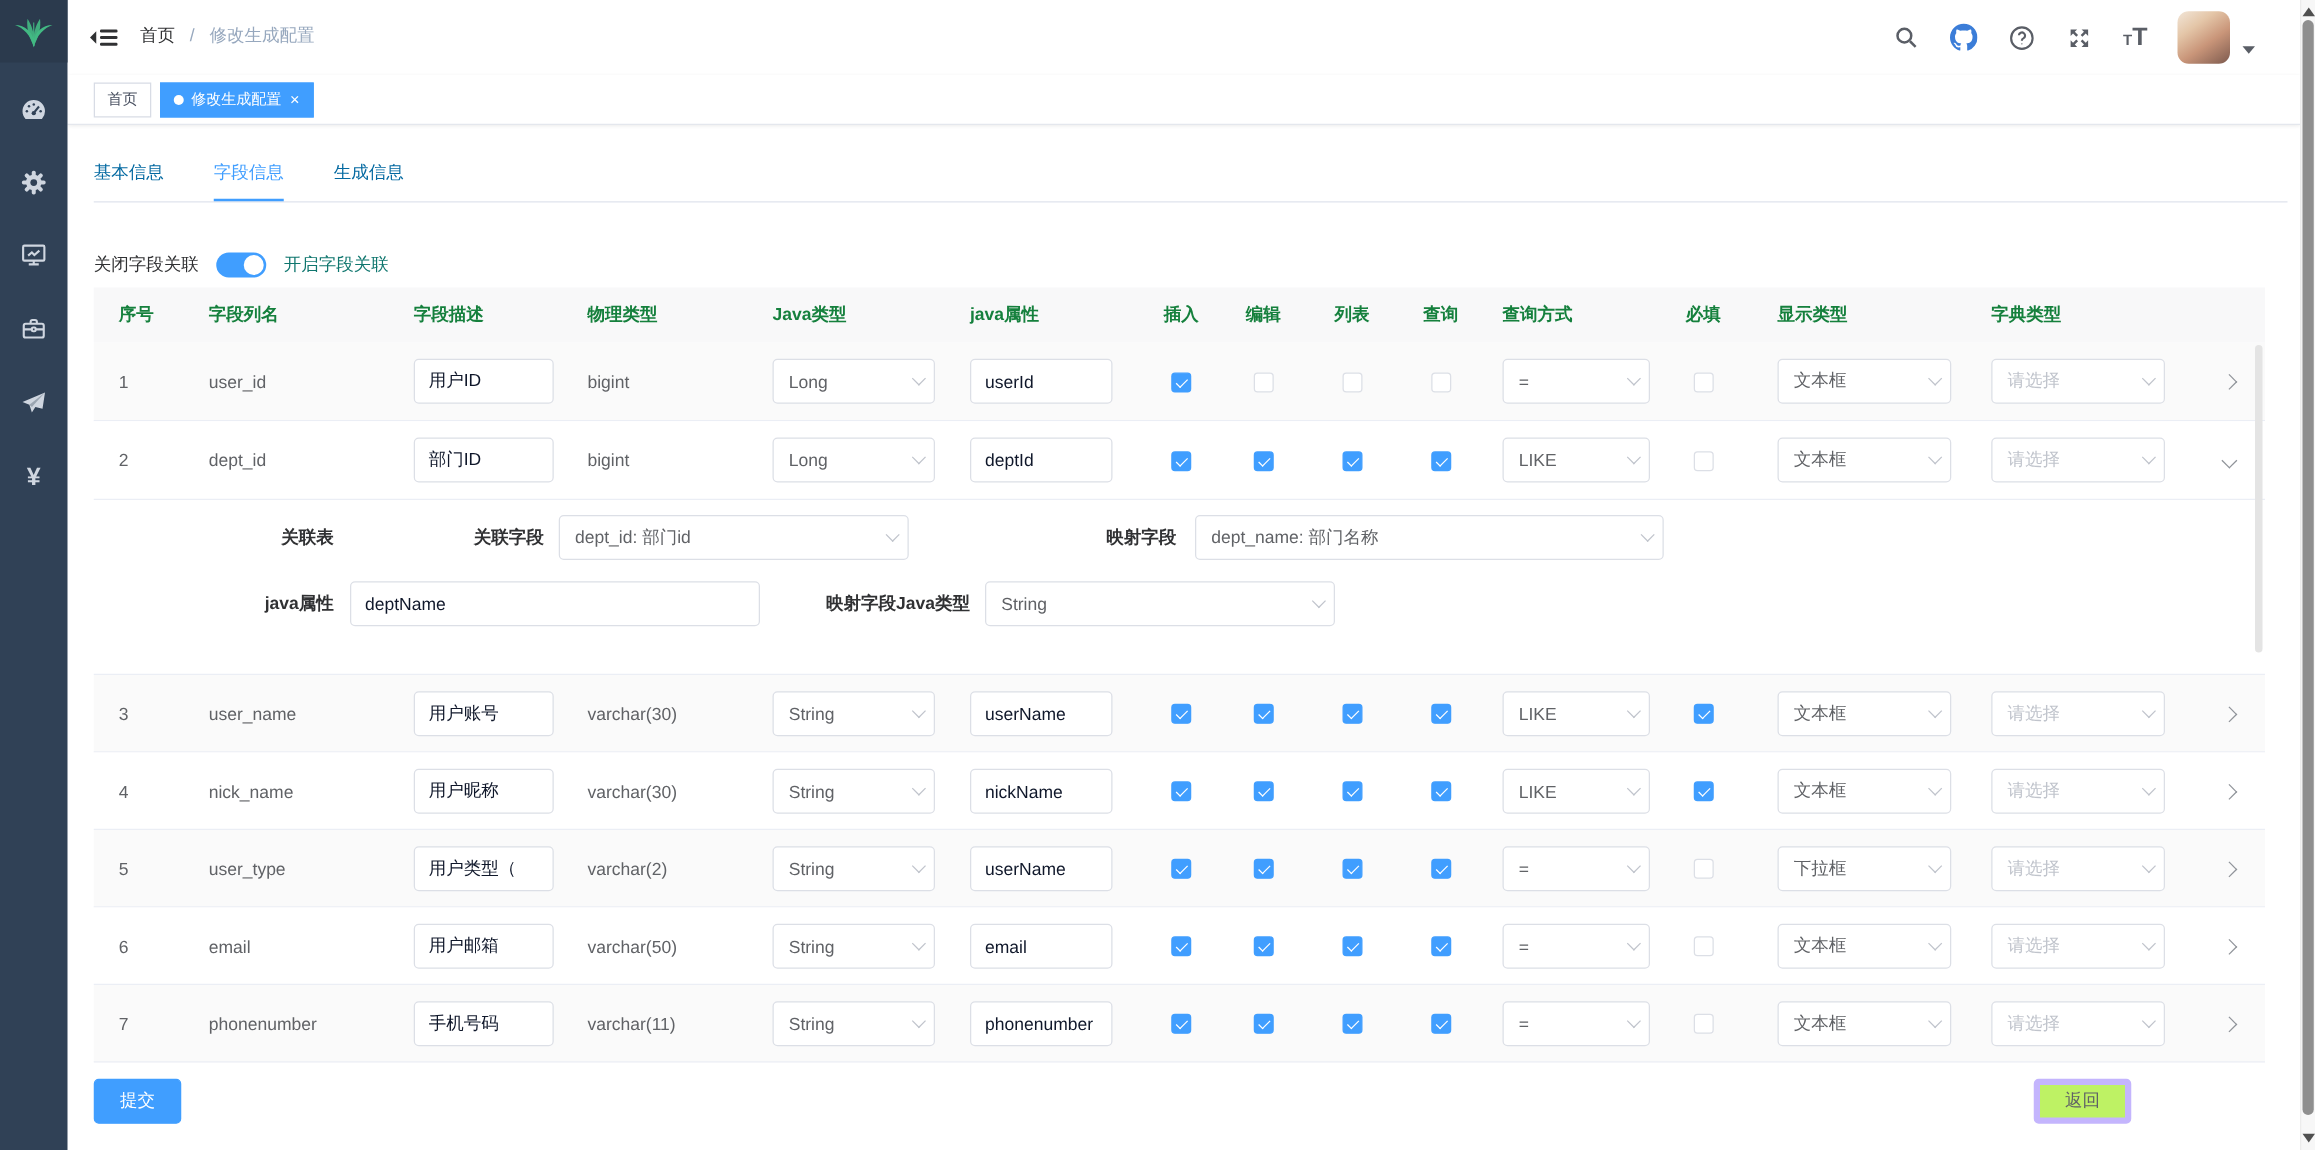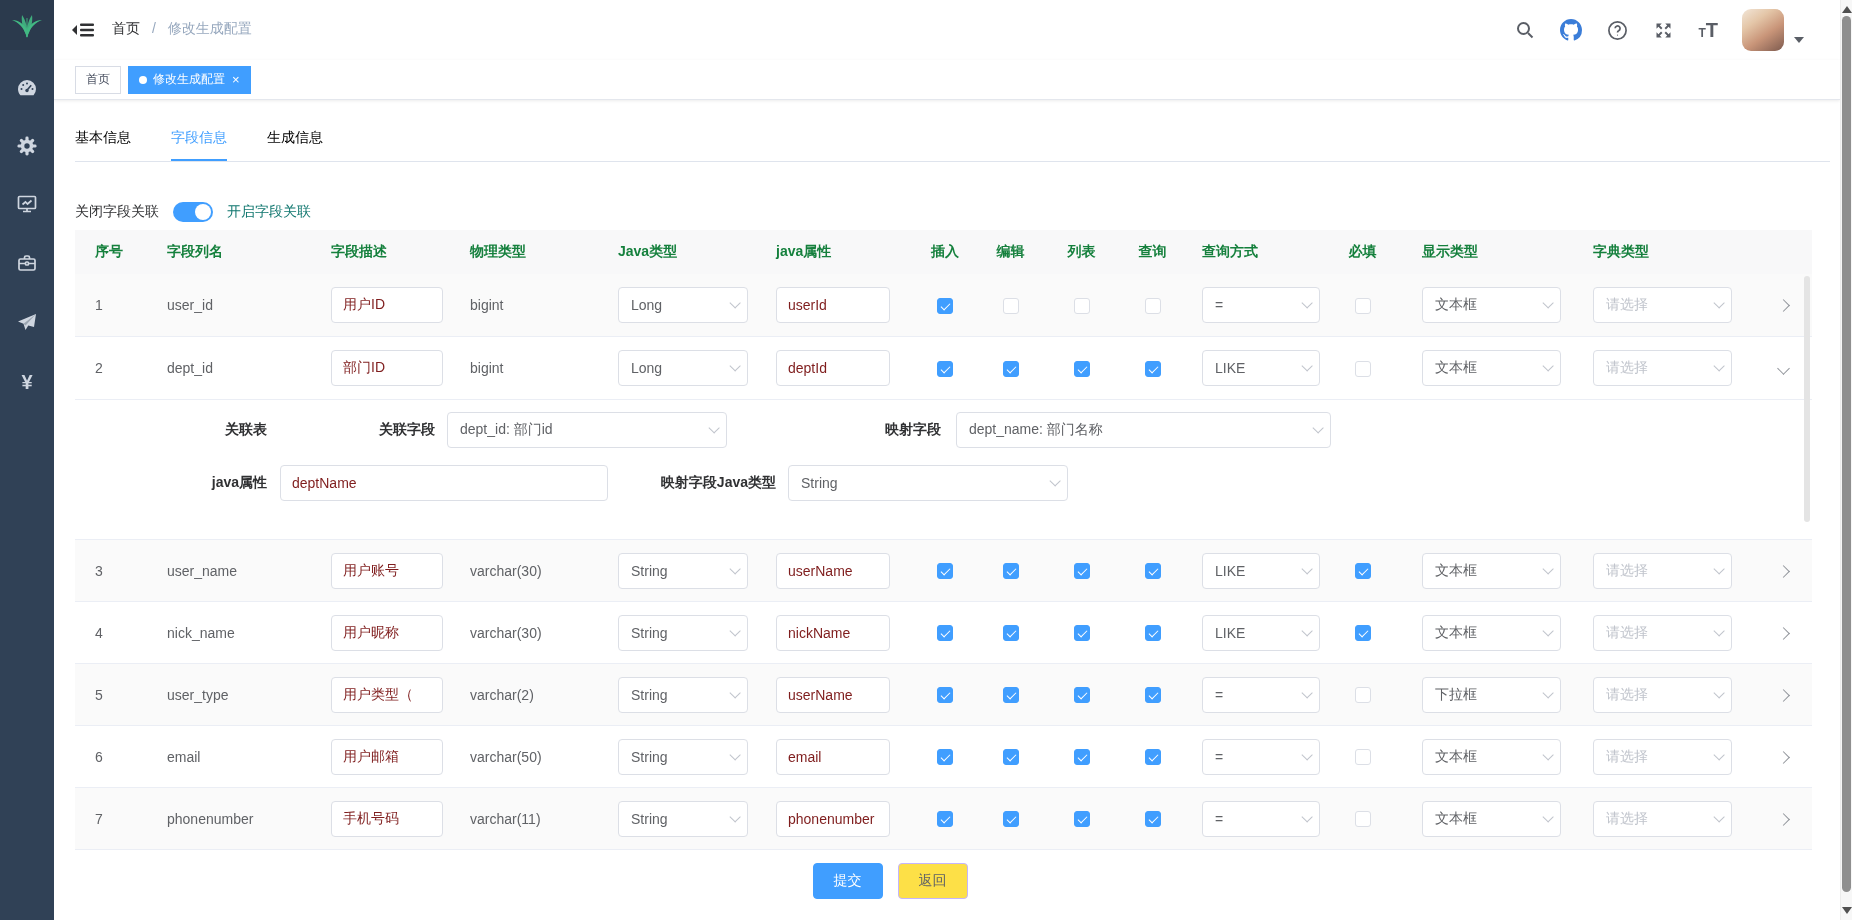--- a/index.html
+++ b/index.html
@@ -31,21 +31,21 @@
   .tagbar { position:absolute; left:54px; top:60px; right:12px; height:40px; background:#fff;
     border-bottom:1px solid #e4e7ed; box-shadow:0 1px 3px rgba(0,0,0,.08); display:flex; align-items:center; padding-left:21px; gap:7px; }
   .tag { height:28px; display:flex; align-items:center; padding:0 10px; font-size:12px; color:#495060;
     background:#fff; border:1px solid #d8dce5; cursor:pointer; }
   .tag.active { background:#409EFF; border-color:#409EFF; color:#fff; }
   .tag .dot { width:8px; height:8px; border-radius:50%; background:#fff; margin-right:6px; }
   .tag .x { margin-left:7px; font-size:13px; line-height:1; }
 
   
   .tabs-wrap { position:absolute; left:75px; top:122px; width:1755px; height:40px; border-bottom:1px solid #dfe4ed; }
-  .tab { display:inline-block; height:39px; line-height:30px; margin-right:40px; font-size:14px; color:#000000; cursor:pointer; position:relative; }
+  .tab { display:inline-block; height:39px; line-height:30px; margin-right:40px; font-size:14px; color:#0369a1; cursor:pointer; position:relative; }
   .tab.active { color:#409EFF; }
   .tab.active::after { content:""; position:absolute; left:0; right:0; bottom:0; height:2px; background:#409EFF; }
 
   
   .toggle-row { position:absolute; left:75px; top:194px; height:36px; display:flex; align-items:center; }
   .toggle-off-label { font-size:14px; color:#303133; }
   .switch { width:40px; height:20px; border-radius:10px; background:#409EFF; position:relative; margin:0 14px; cursor:pointer; }
   .switch .knob { position:absolute; right:2px; top:2px; width:16px; height:16px; border-radius:50%; background:#fff; }
   .toggle-on-label { font-size:14px; color:#0f766e; cursor:pointer; }
 
@@ -57,21 +57,21 @@
   .trow { height:62px; border-bottom:1px solid #ebeef5; background:#fff; font-size:14px; color:#606266; }
   .trow.tall { height:63px; }
   .trow.stripe { background:#fafafa; }
   .cell {}
   .c0 { padding-left:20px; } .c1 { padding-left:27px; } .c2 { padding-left:21px; }
   .c3 { padding-left:5px; }  .c4 { padding-left:10px; } .c5 { padding-left:6px; }
   .c6,.c7,.c8,.c9,.c11,.c14 { text-align:center; }
   .c10 { padding-left:14px; } .c12 { padding-left:32px; } .c13 { padding-left:18px; }
 
   .ipt { display:inline-flex; align-items:center; height:36px; border:1px solid #dcdfe6; border-radius:4px;
-    background:#fff; padding:0 11px; color:#7f1d1d; white-space:nowrap; overflow:hidden; }
+    background:#fff; padding:0 11px; color:#0f172a; white-space:nowrap; overflow:hidden; }
   .sel { display:inline-flex; align-items:center; justify-content:space-between; height:36px; border:1px solid #dcdfe6;
     border-radius:4px; background:#fff; padding:0 10px 0 12px; color:#606266; cursor:pointer; white-space:nowrap; overflow:hidden; }
   .sel .arr { width:8px; height:8px; border-right:1.5px solid #c0c4cc; border-bottom:1.5px solid #c0c4cc;
     transform:rotate(45deg) translateY(-3px); flex:none; margin-left:8px; }
   .sel.ph .val { color:#c0c4cc; }
   .w112{width:112px;} .w114{width:114px;} .w118{width:118px;} .w130{width:130px;} .w139{width:139px;}
   .w280{width:280px;} .w328{width:328px;} .w335{width:375px;}
 
   .cb { display:inline-block; width:16px; height:16px; border:1px solid #dcdfe6; border-radius:3px; background:#fff;
     position:relative; vertical-align:middle; cursor:pointer; }
@@ -85,24 +85,24 @@
 
   
   .exp-section { height:140px; border-bottom:1px solid #ebeef5; background:#fff; padding-top:12px; }
   .exp-line { display:flex; align-items:center; height:36px; }
   .exp-line + .exp-line { margin-top:17px; }
   .exp-label { font-weight:bold; color:#303133; text-align:right; flex:none; }
   .lw192{width:192px;} .lw168{width:168px;} .lw214{width:214px;}
   .ml13{margin-left:13px;} .ml12{margin-left:12px;} .ml15{margin-left:15px;}
 
   
-  .footer { position:absolute; left:75px; top:863px; width:1630px; display:flex; justify-content:center; gap:15px; }
+  .footer { position:absolute; left:75px; top:863px; width:1630px; display:flex; justify-content:space-between; gap:15px; }
   .btn { height:36px; padding:0 20px; border-radius:4px; font-size:14px; display:flex; align-items:center; cursor:pointer; }
   .btn.primary { background:#409EFF; color:#fff; border:1px solid #409EFF; }
-  .btn.plain { background:#fde047; color:#606266; border:1px solid #c4b5fd; }
+  .btn.plain { background:#bef264; color:#606266; border:5px solid #c4b5fd; }
 
   
   .inner-sb { position:absolute; left:1804px; top:276px; width:6px; height:246px; border-radius:3px; background:#e4e4e4; }
   .outer-sb { position:absolute; right:0; top:0; width:12px; height:920px; background:#f7f7f7; border-left:1px solid #ececec; z-index:9; }
   .outer-sb .up, .outer-sb .dn { position:absolute; left:1px; width:10px; height:10px; }
   .outer-sb .up { top:3px; border-left:5px solid transparent; border-right:5px solid transparent; border-bottom:7px solid #505050; width:0; left:1px; }
   .outer-sb .dn { bottom:3px; border-left:5px solid transparent; border-right:5px solid transparent; border-top:7px solid #505050; width:0; left:1px; }
   .outer-sb .thumb { position:absolute; left:1px; top:16px; width:9px; height:876px; border-radius:5px; background:#8f8f8f; }
 </style>
 </head>

